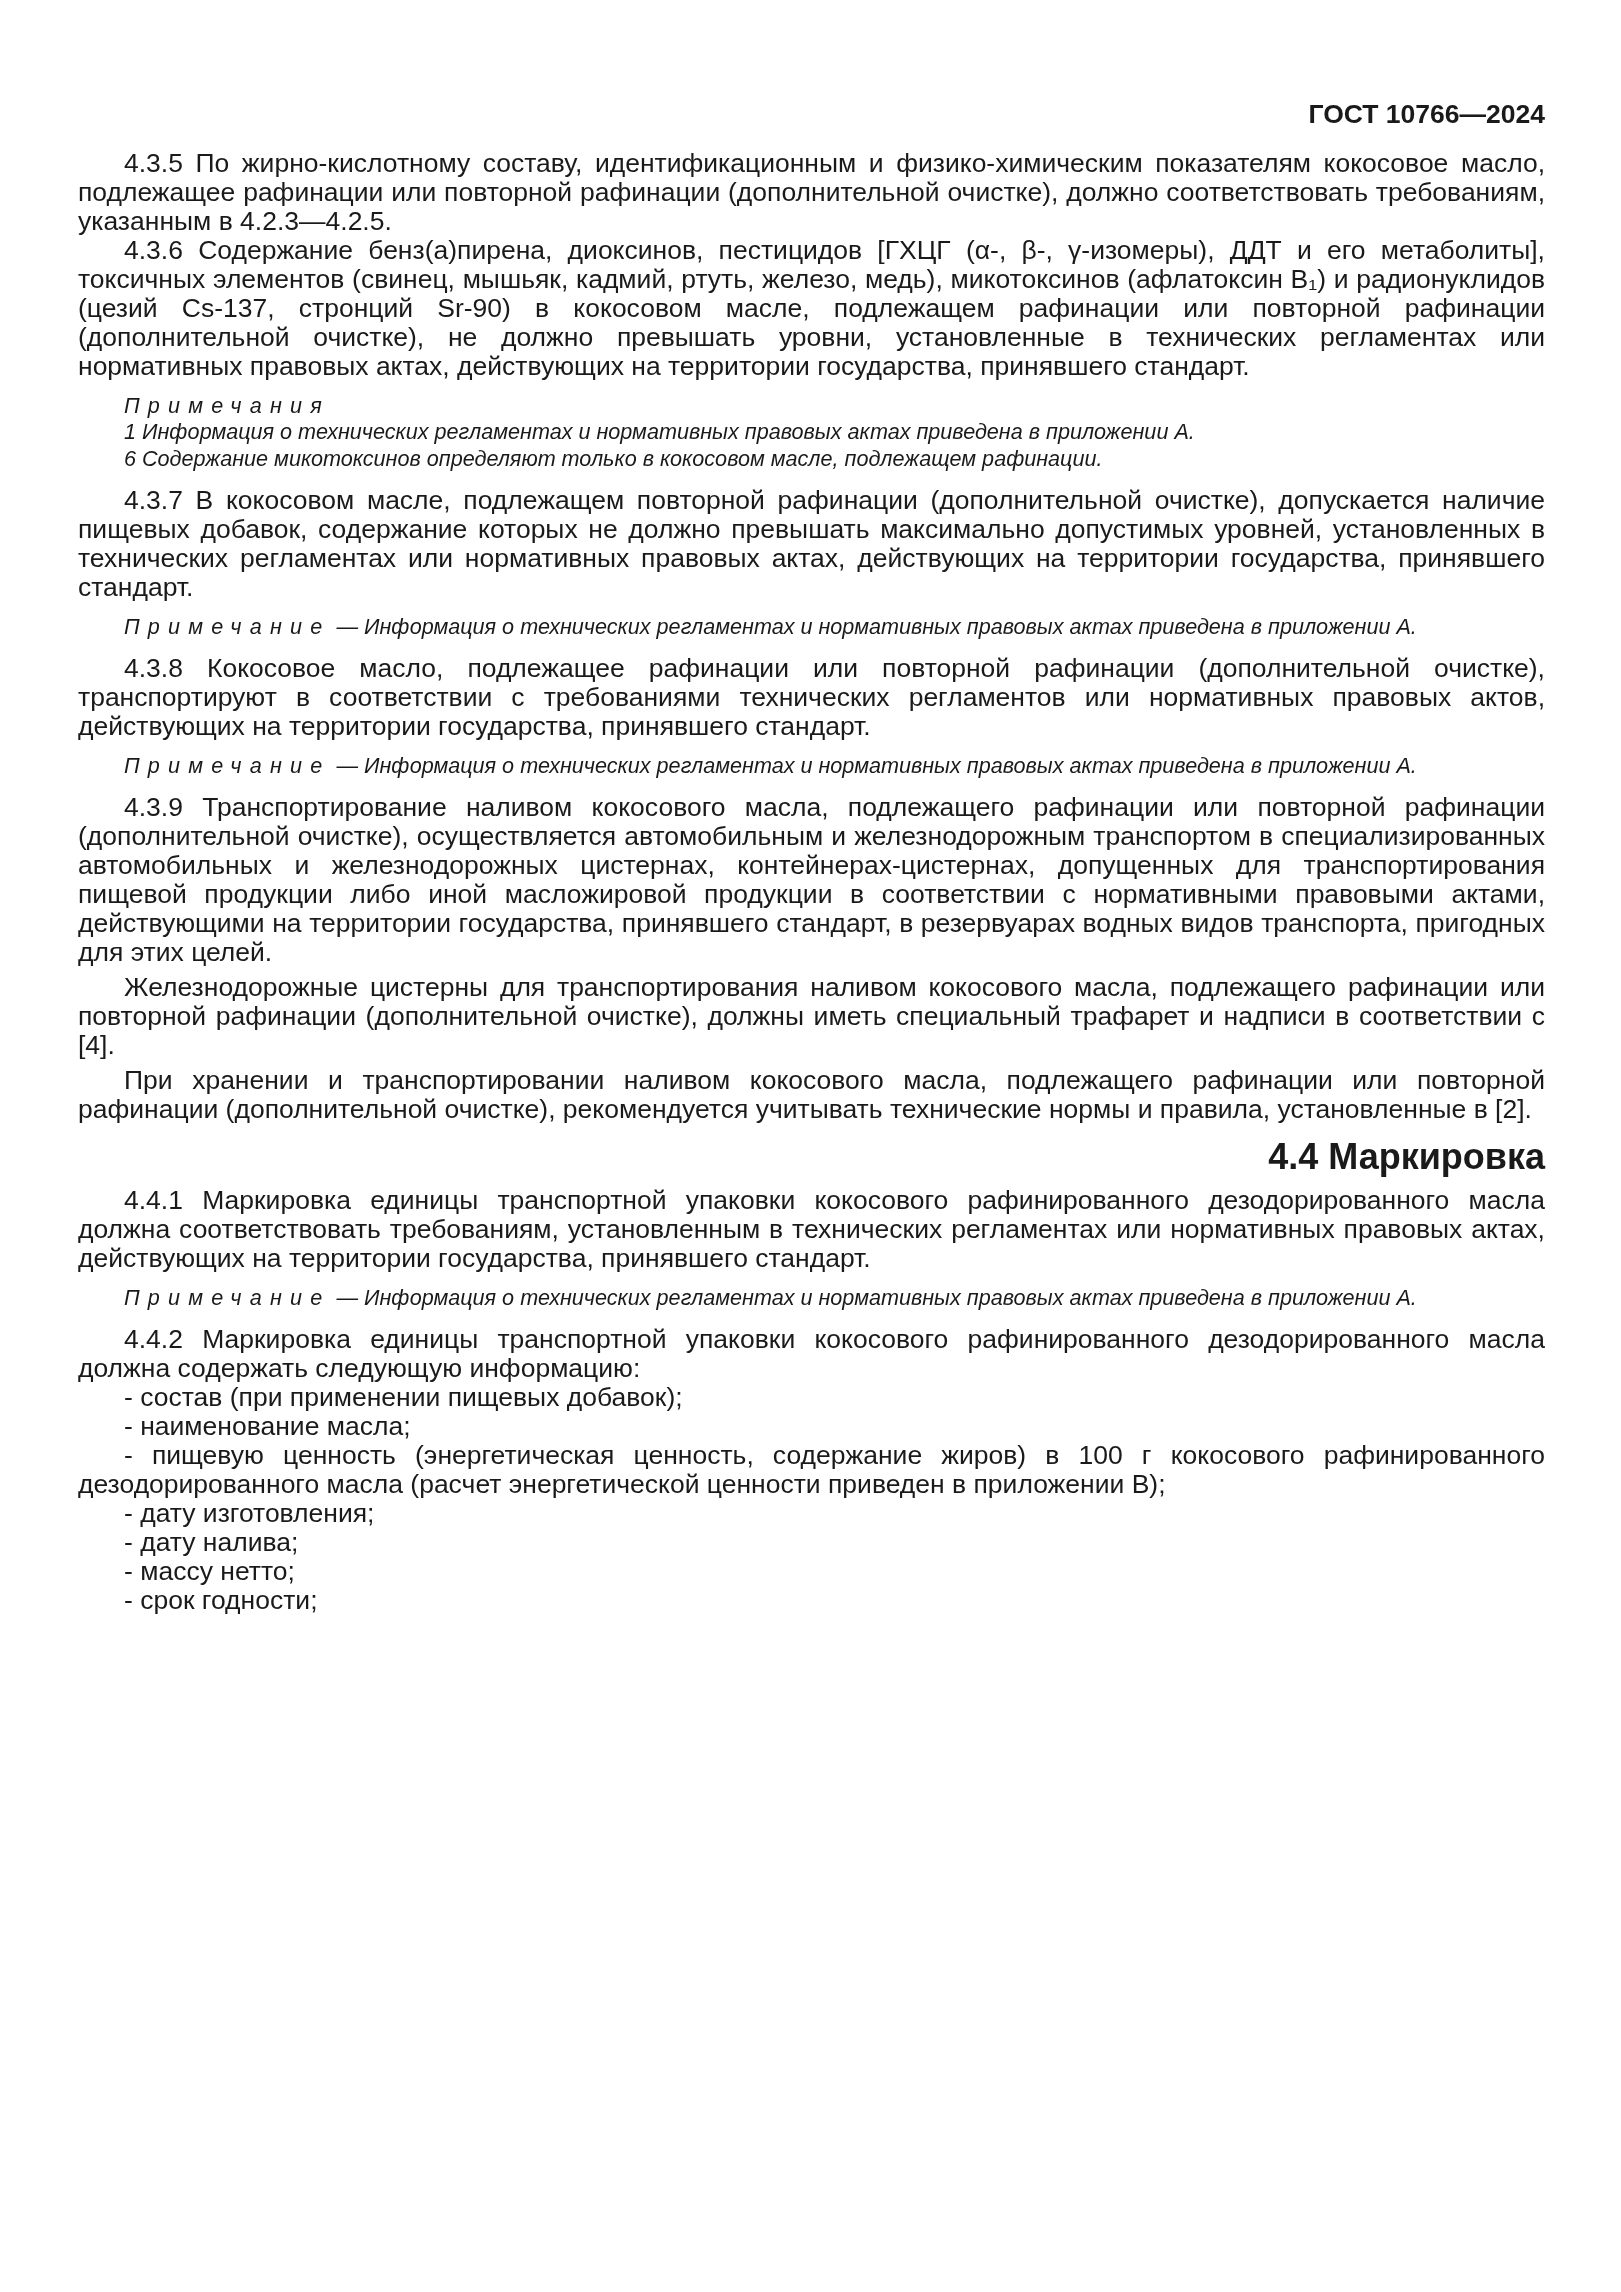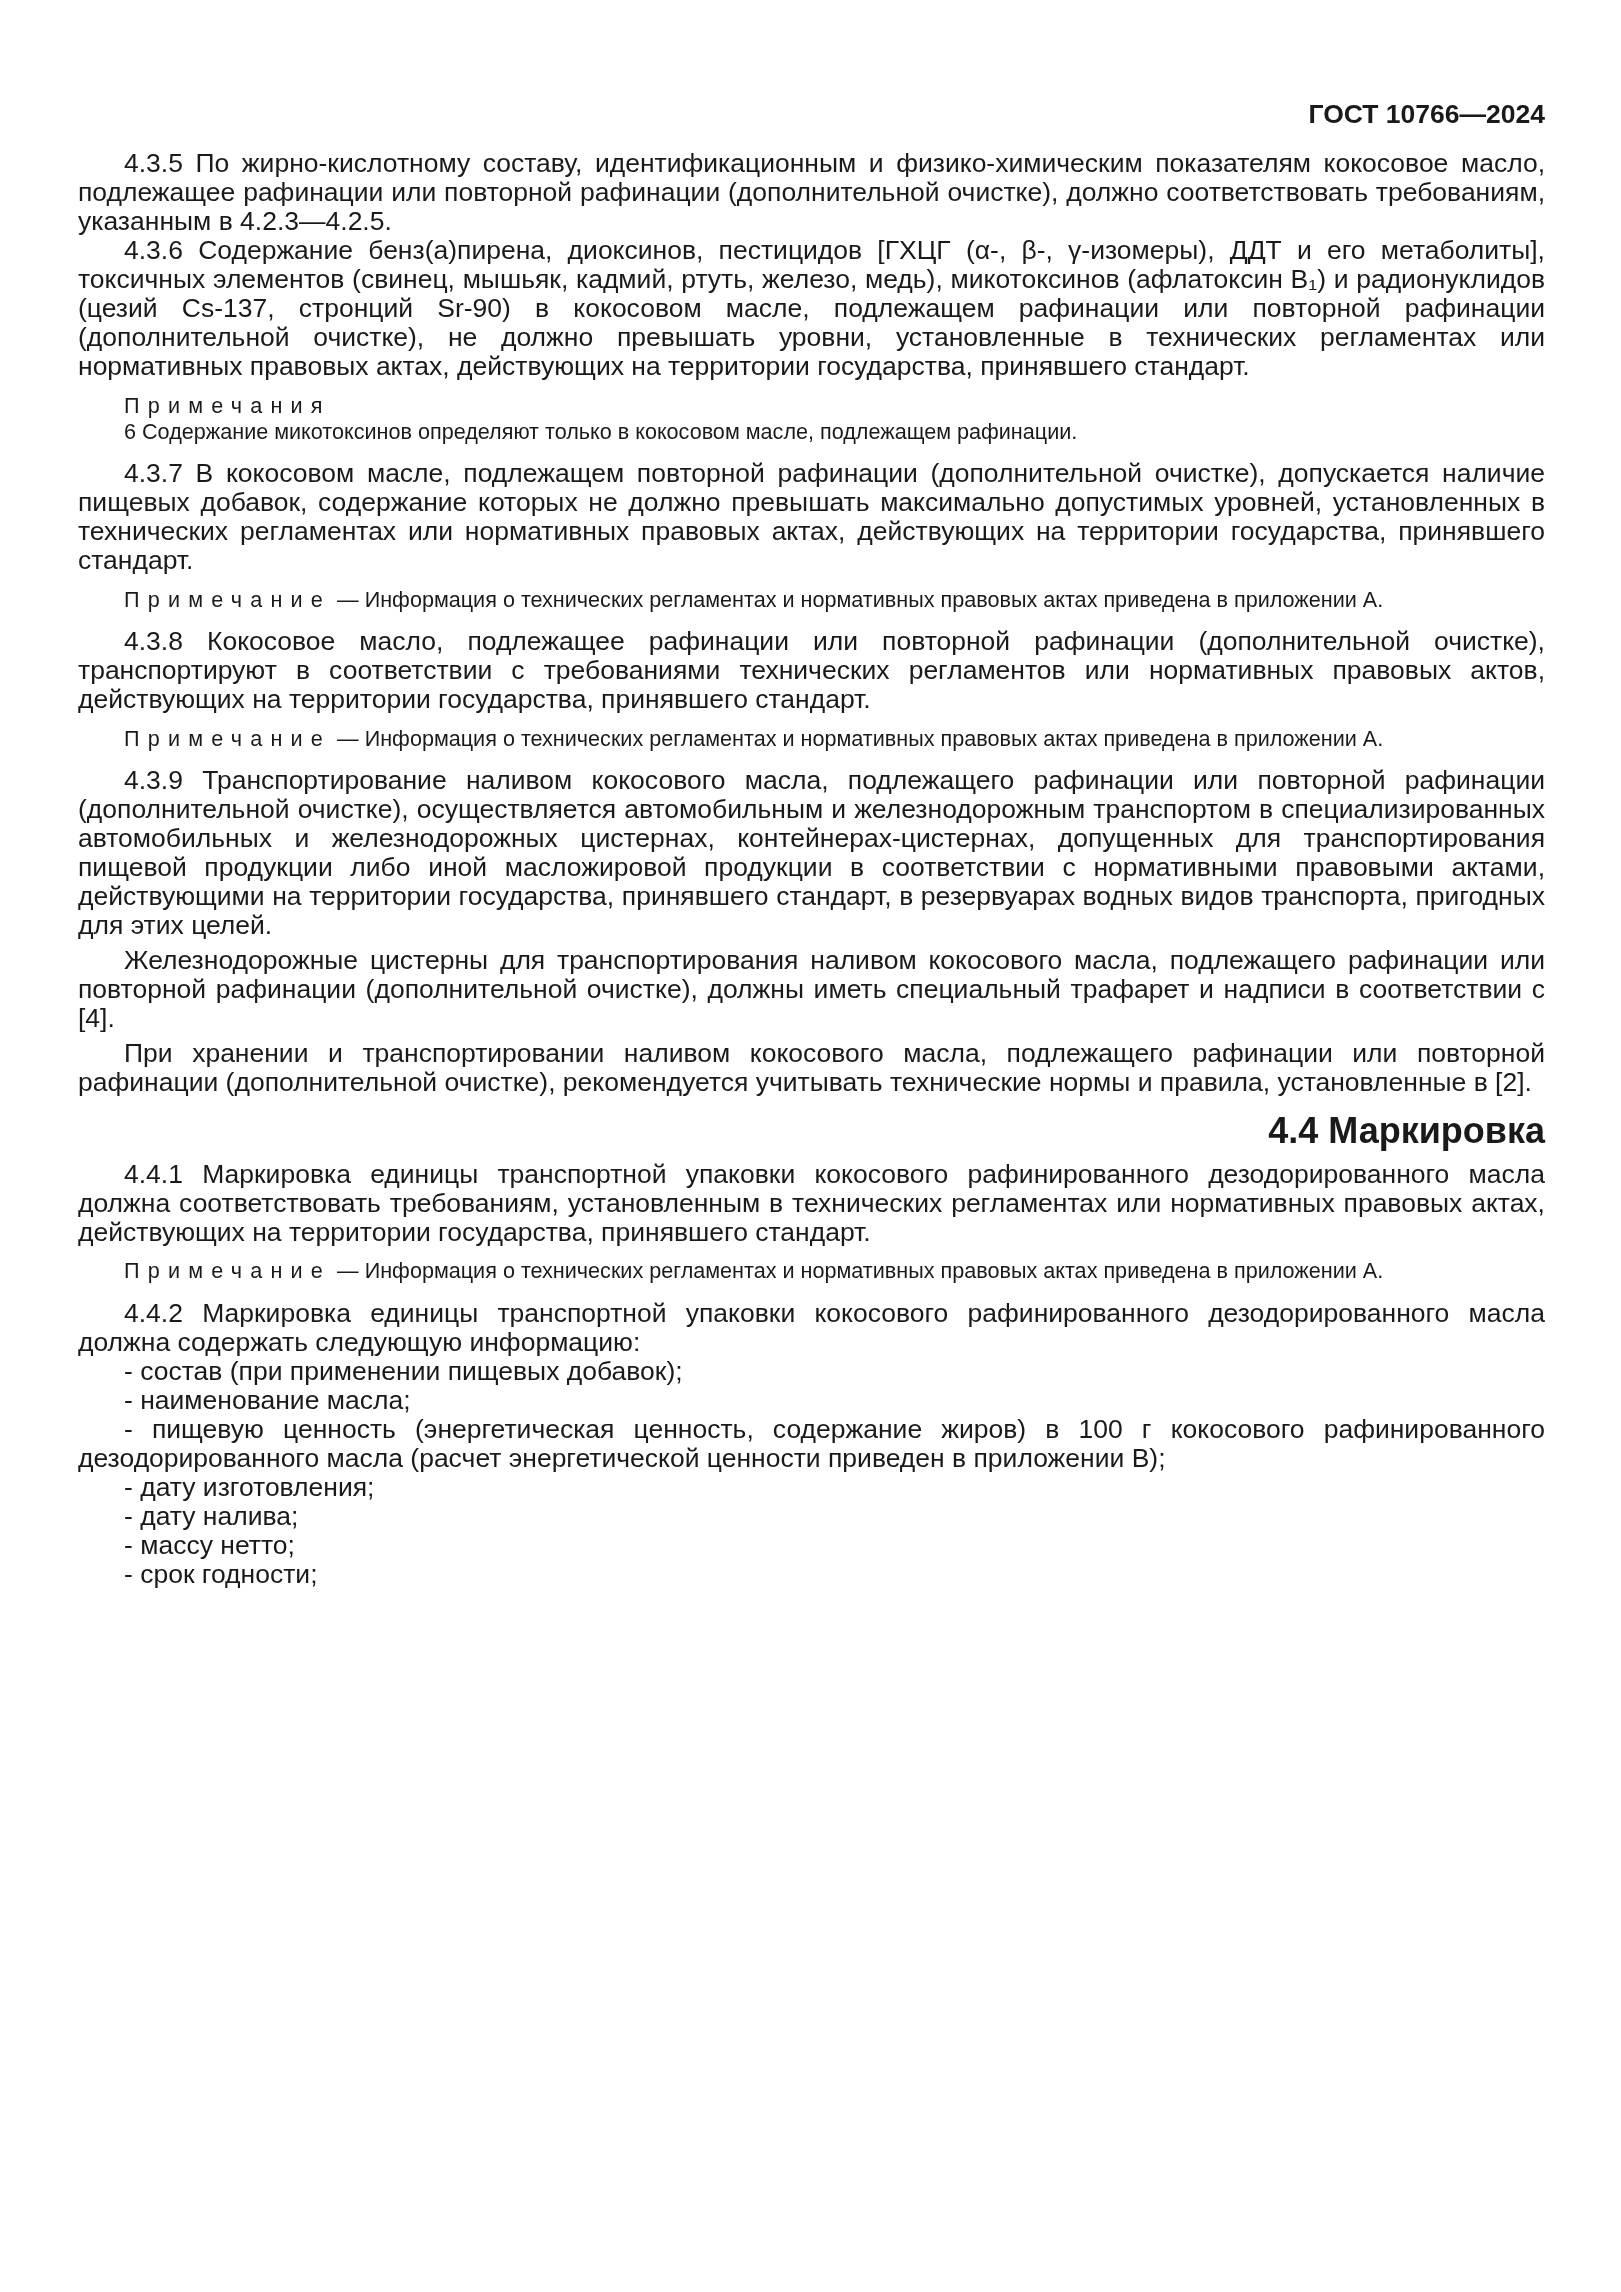--- a/index.html
+++ b/index.html
@@ -45,20 +45,21 @@
     text-align: right;
   }
   .note, .note-line {
     margin: 0;
     font-size: 21.6px;
     line-height: 26.5px;
     text-indent: 46px;
   }
   .notes-block, .note-single {
     margin: 11.8px 0 13.7px 0;
+    font-style: italic;
   }
   .note-label {
     letter-spacing: 0.38em;
   }
   .gap-sm { margin-top: 5.9px; }
   .page-number {
     position: absolute;
     top: 1882px;
     right: 78px;
     font-size: 26.5px;
@@ -73,20 +74,21 @@
   <div class="running-head">ГОСТ 10766—2024</div>
 
   <div class="content">
 
     <p class="para">4.3.5 По жирно-кислотному составу, идентификационным и физико-химическим показателям кокосовое масло, подлежащее рафинации или повторной рафинации (дополнительной очистке), должно соответствовать требованиям, указанным в 4.2.3—4.2.5.</p>
 
     <p class="para">4.3.6 Содержание бенз(а)пирена, диоксинов, пестицидов [ГХЦГ (α-, β-, γ-изомеры), ДДТ и его метаболиты], токсичных элементов (свинец, мышьяк, кадмий, ртуть, железо, медь), микотоксинов (афлатоксин B₁) и радионуклидов (цезий Cs-137, стронций Sr-90) в кокосовом масле, подлежащем рафинации или повторной рафинации (дополнительной очистке), не должно превышать уровни, установленные в технических регламентах или нормативных правовых актах, действующих на территории государства, принявшего стандарт.</p>
 
     <div class="notes-block">
       <p class="note-line"><span class="note-label">Примечания</span></p>
+      <p class="note-line">1 Информация о технических регламентах и нормативных правовых актах приведена в приложении А.</p>
       <p class="note-line">6 Содержание микотоксинов определяют только в кокосовом масле, подлежащем рафинации.</p>
     </div>
 
     <p class="para">4.3.7 В кокосовом масле, подлежащем повторной рафинации (дополнительной очистке), допускается наличие пищевых добавок, содержание которых не должно превышать максимально допустимых уровней, установленных в технических регламентах или нормативных правовых актах, действующих на территории государства, принявшего стандарт.</p>
 
     <div class="note-single">
       <p class="note"><span class="note-label">Примечание</span><span> — Информация о технических регламентах и нормативных правовых актах приведена в приложении А.</span></p>
     </div>
 
     <p class="para">4.3.8 Кокосовое масло, подлежащее рафинации или повторной рафинации (дополнительной очистке), транспортируют в соответствии с требованиями технических регламентов или нормативных правовых актов, действующих на территории государства, принявшего стандарт.</p>

